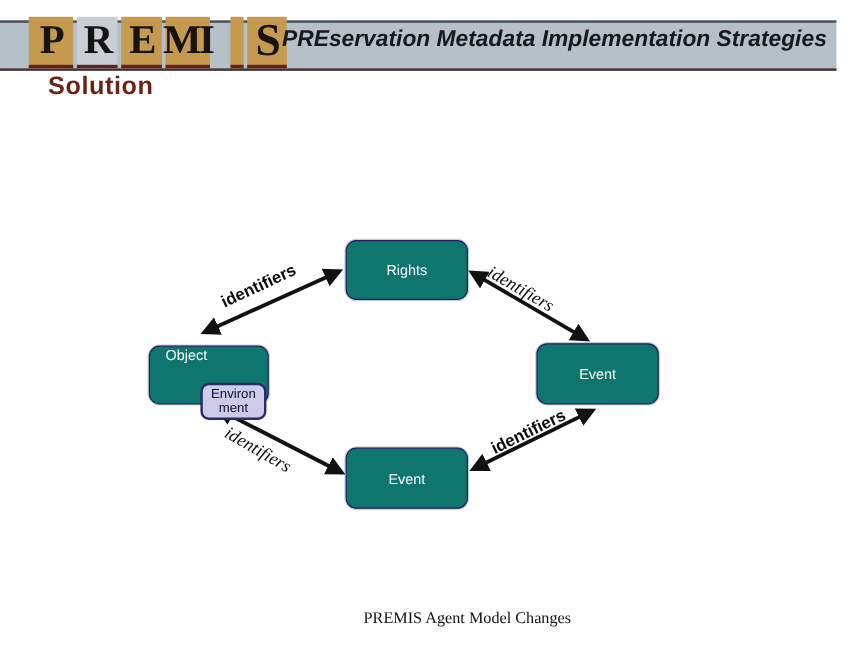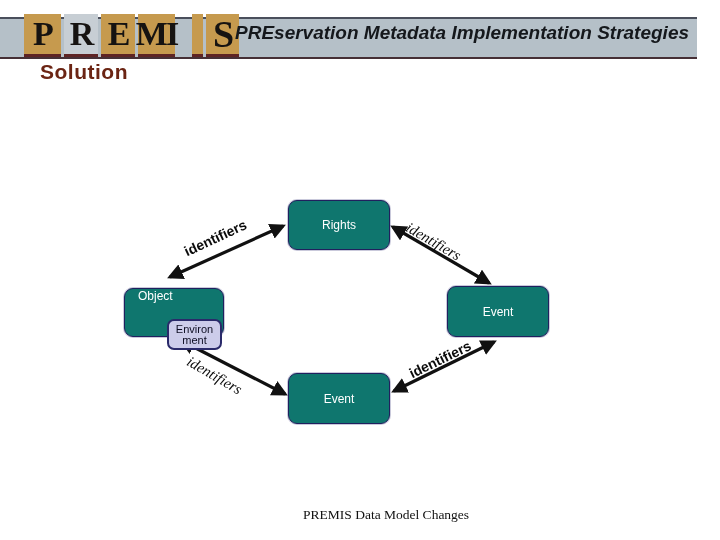--- a/index.html
+++ b/index.html
@@ -111,13 +111,13 @@
 
 <div class="node rights">Rights</div>
 <div class="node object">Object</div>
 <div class="node agent">Event</div>
 <div class="node event">Event</div>
 <div class="env-box">
   <span>Environ</span>
   <span>ment</span>
 </div>
 
-<div class="caption">PREMIS Data Model Changes</div>
+<div class="caption">PREMIS Agent Model Changes</div>
 
 </body></html>

